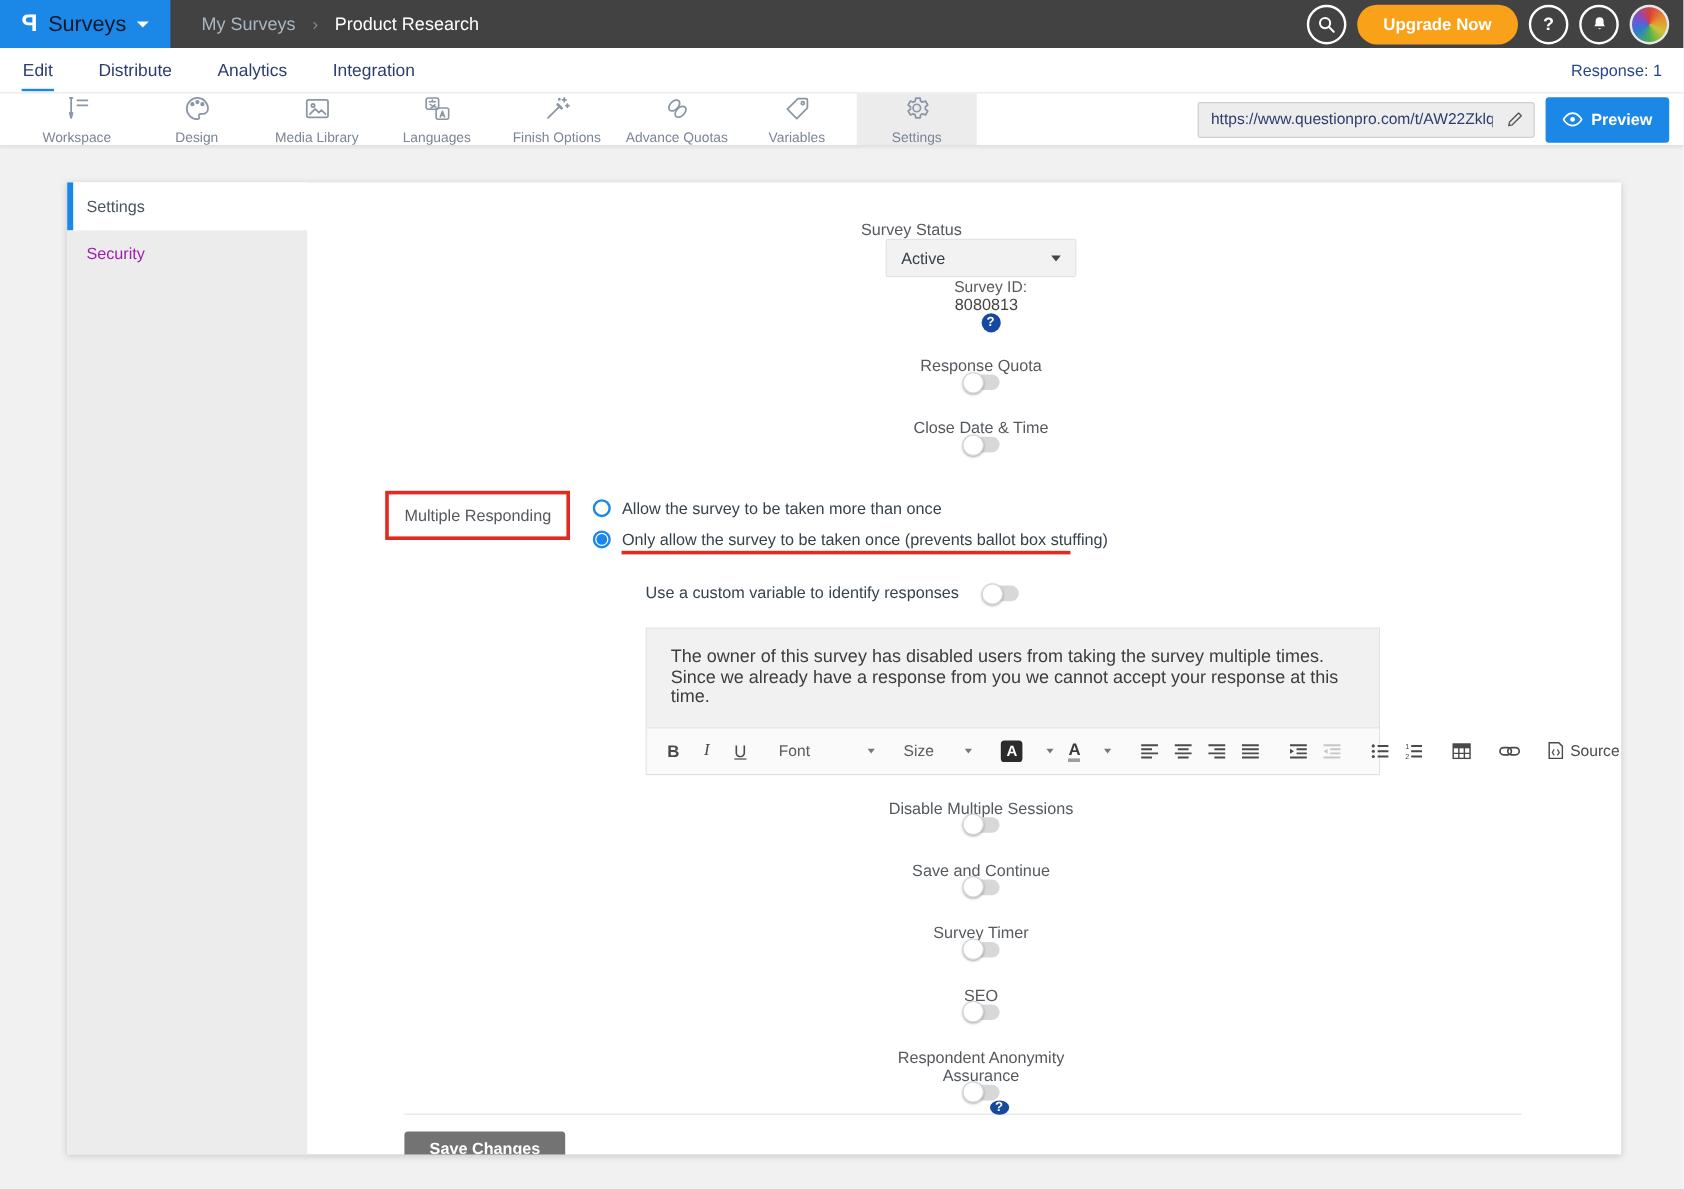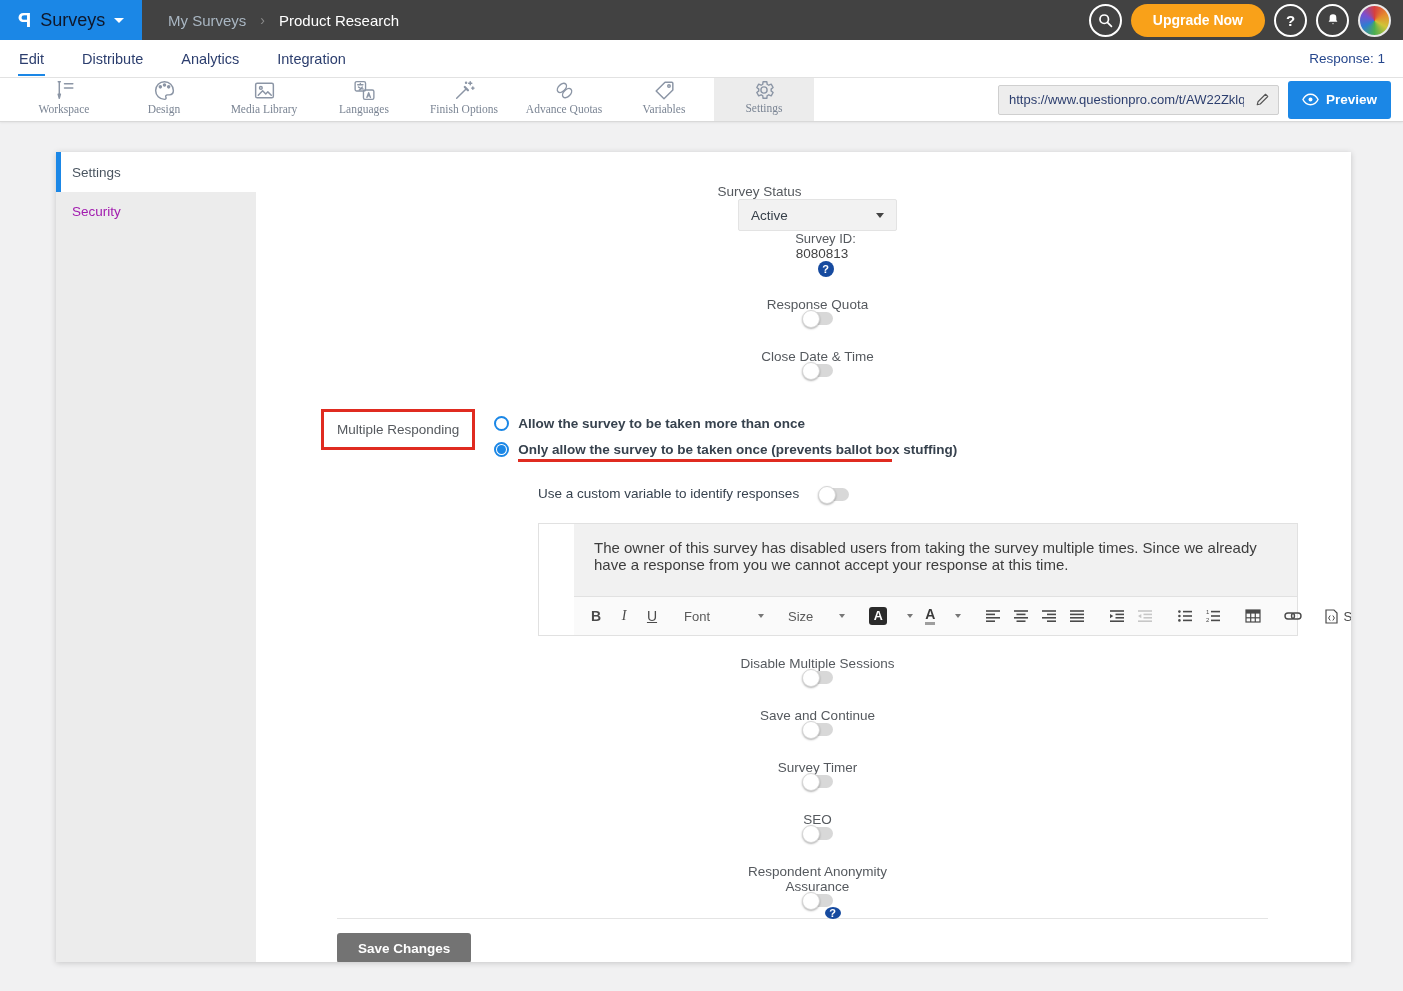--- a/index.html
+++ b/index.html
@@ -23,21 +23,21 @@
 
   
   .navrow { height:38px; background:#fff; border-bottom:1px solid #e3e3e3; display:flex; align-items:center; padding:0 18px; }
   .tabs { display:flex; gap:36px; }
   .tab { font-size:14.5px; color:#2c3e6e; cursor:pointer; padding:9px 1px 7px; }
   .tab.active { border-bottom:2px solid #1b87e6; }
   .response-count { margin-left:auto; color:#26478d; font-size:13.5px; }
 
   
   .toolbar { height:44px; background:#fff; border-bottom:1px solid #d9d9d9; box-shadow:0 1px 2px rgba(0,0,0,.06); display:flex; align-items:stretch; padding-left:14px; }
-  .tool-item { width:100px; display:flex; flex-direction:column; align-items:center; justify-content:flex-start; gap:0; cursor:pointer;font-family:Liberation Serif, serif; }
+  .tool-item { width:100px; display:flex; flex-direction:column; align-items:center; justify-content:space-between; gap:0; cursor:pointer; }
   .tool-item.active { background:#ececec; }
   .tool-item svg { display:block; }
   .tool-label { font-size:11.5px; color:#7b8594; white-space:nowrap; }
   .toolbar-right { margin-left:auto; display:flex; align-items:center; gap:9px; padding-right:12px; }
   .url-wrap { display:flex; align-items:center; width:281px; height:30px; background:#ededed; border:1px solid #cfcfcf; border-radius:2px; overflow:hidden; }
   .url-input { flex:1; min-width:0; border:none; background:transparent; font-size:13px; color:#2c3e6e; padding:0 4px 0 10px; font-family:"Liberation Sans",sans-serif; outline:none; }
   .url-edit { width:30px; height:100%; display:flex; align-items:center; justify-content:center; cursor:pointer; }
   .preview-btn { height:38px; background:#1b87e6; color:#fff; border:none; border-radius:3px; padding:0 14px; font-size:13.5px; font-weight:700; display:flex; align-items:center; gap:7px; cursor:pointer; font-family:"Liberation Sans",sans-serif; }
 
   
@@ -60,27 +60,27 @@
   .toggle { position:relative; width:30px; height:13px; background:#d8d8d8; border-radius:7px; cursor:pointer; flex-shrink:0; }
   .toggle .knob { position:absolute; left:-1px; top:-2.5px; width:18px; height:18px; border-radius:50%; background:#fff; border:1px solid #d6d6d6; box-shadow:0 1px 2px rgba(0,0,0,.3); }
 
   .mr-group { display:flex; align-items:flex-start; margin-top:28px; }
   .red-box { border:3px solid #e02b20; padding:10px 13px; margin-left:-16px; }
   .red-box .row-label { width:auto; }
   .radio-col { margin-left:19px; padding-top:7px; }
   .radio-row { display:flex; align-items:center; margin-bottom:11px; cursor:pointer; }
   .radio { width:15px; height:15px; border:2px solid #1b87e6; border-radius:50%; flex-shrink:0; display:flex; align-items:center; justify-content:center; }
   .radio.selected::after { content:""; width:9px; height:9px; border-radius:50%; background:#1b87e6; }
-  .radio-label { margin-left:9px; font-size:13.5px; color:#37424e;font-weight:bold; }
+  .radio-label { margin-left:9px; font-size:13.5px; color:#37424e; }
   .red-underline { height:3px; background:#e02b20; width:374px; margin:2px 0 0 24px; }
 
   .custom-var-row { display:flex; align-items:flex-end; margin:24px 0 0 201px; }
   .custom-var-label { font-size:13.5px; color:#37424e; margin-right:20px; }
 
-  .editor-wrap { margin:22px 0 12px 201px; width:760px; border:1px solid #e1e1e1;padding-left:35px; }
+  .editor-wrap { margin:22px 0 12px 201px; width:612px; border:1px solid #e1e1e1; }
   .editor-msg { background:#f1f1f1; padding:16px 20px; font-size:15px; color:#3d3d3d; line-height:1.1; font-family:"Liberation Sans",sans-serif; min-height:72px; }
   .editor-toolbar { background:#fafafa; border-top:1px solid #e1e1e1; height:39px; display:flex; align-items:center; padding:0 10px; gap:4px; }
   .ed-btn { min-width:24px; height:24px; display:flex; align-items:center; justify-content:center; cursor:pointer; color:#4a4a4a; font-size:14px; border-radius:2px; }
   .ed-btn.b { font-weight:700; }
   .ed-btn.i { font-style:italic; font-family:"Liberation Serif",serif; }
   .ed-btn.u { text-decoration:underline; }
   .ed-sep { width:1px; height:22px; background:#e0e0e0; margin:0 4px; }
   .ed-drop { display:flex; align-items:center; cursor:pointer; color:#5a5a5a; font-size:13px; gap:18px; padding:0 4px; }
   .ed-drop .caret { width:0; height:0; border-left:3.5px solid transparent; border-right:3.5px solid transparent; border-top:4px solid #777; }
   .bgcolor-chip { background:#2b2b2b; color:#fff; font-weight:700; font-size:12.5px; width:18px; height:18px; border-radius:3px; display:flex; align-items:center; justify-content:center; }

